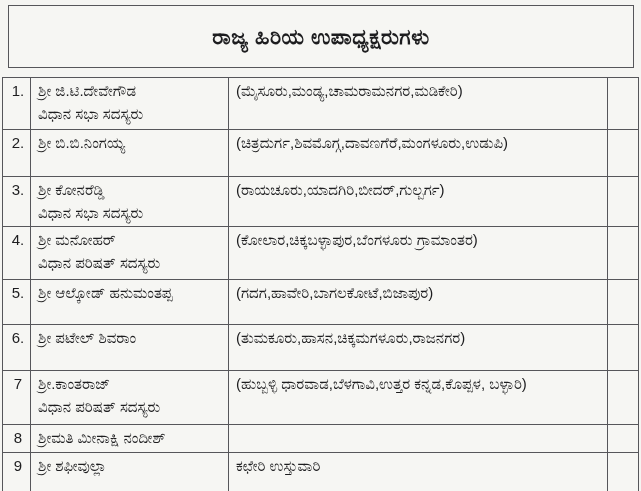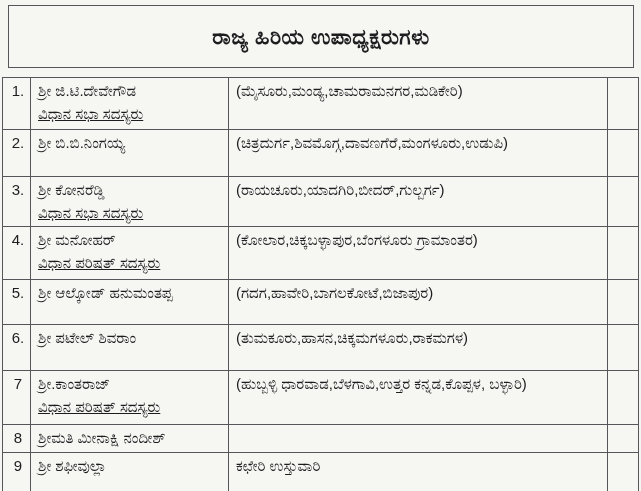--- a/index.html
+++ b/index.html
@@ -37,21 +37,21 @@
   table.roster td {
     border: 1px solid #56565a;
     vertical-align: top;
     font-size: 15px;
     line-height: 1.5;
     padding: 2px 4px 2px 7px;
     overflow: hidden;
   }
   td.num { text-align: center; padding-left: 2px; padding-right: 2px; }
   td.blank { padding: 0; }
-  .line2 { display: block; text-decoration: underline; }
+  .line2 { display: block; }
 </style>
 </head>
 <body>
 
 <div class="page">
 
   <div class="title-box">
     <div class="title">ರಾಜ್ಯ ಹಿರಿಯ ಉಪಾಧ್ಯಕ್ಷರುಗಳು</div>
   </div>
 
@@ -89,21 +89,21 @@
       </tr>
       <tr style="height:45px">
         <td class="num">5.</td>
         <td><span>ಶ್ರೀ ಆಲ್ಕೋಡ್ ಹನುಮಂತಪ್ಪ</span><span class="line2"></span></td>
         <td>(ಗದಗ,ಹಾವೇರಿ,ಬಾಗಲಕೋಟೆ,ಬಿಜಾಪುರ)</td>
         <td class="blank"></td>
       </tr>
       <tr style="height:46px">
         <td class="num">6.</td>
         <td><span>ಶ್ರೀ ಪಟೇಲ್ ಶಿವರಾಂ</span><span class="line2"></span></td>
-        <td>(ತುಮಕೂರು,ಹಾಸನ,ಚಿಕ್ಕಮಗಳೂರು,ರಾಕಮಗಳ)</td>
+        <td>(ತುಮಕೂರು,ಹಾಸನ,ಚಿಕ್ಕಮಗಳೂರು,ರಾಜನಗರ)</td>
         <td class="blank"></td>
       </tr>
       <tr style="height:54px">
         <td class="num">7</td>
         <td><span>ಶ್ರೀ.ಕಾಂತರಾಜ್</span><span class="line2">ವಿಧಾನ ಪರಿಷತ್ ಸದಸ್ಯರು</span></td>
         <td>(ಹುಬ್ಬಳ್ಳಿ ಧಾರವಾಡ,ಬೆಳಗಾವಿ,ಉತ್ತರ ಕನ್ನಡ,ಕೊಪ್ಪಳ, ಬಳ್ಳಾರಿ)</td>
         <td class="blank"></td>
       </tr>
       <tr style="height:23px">
         <td class="num">8</td>

